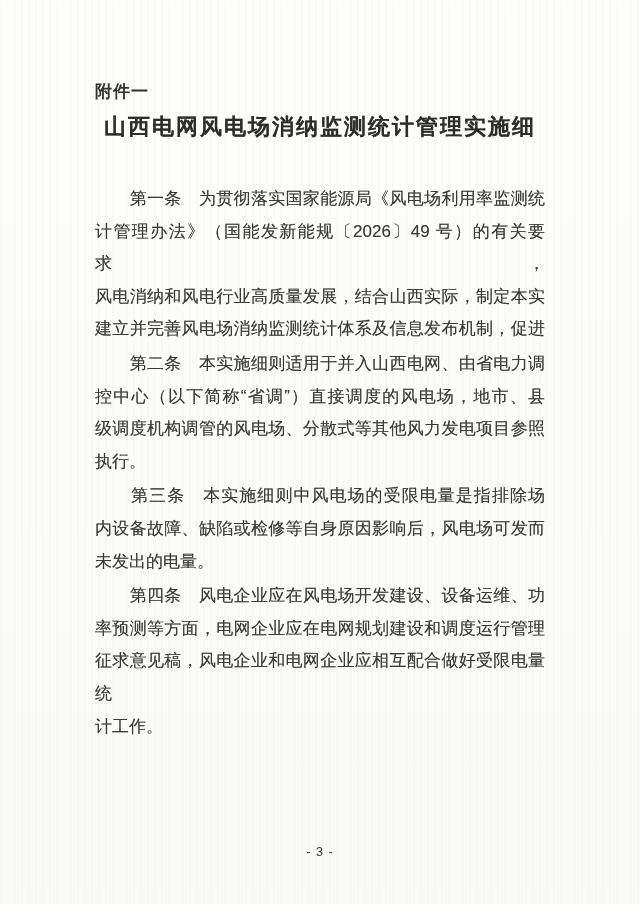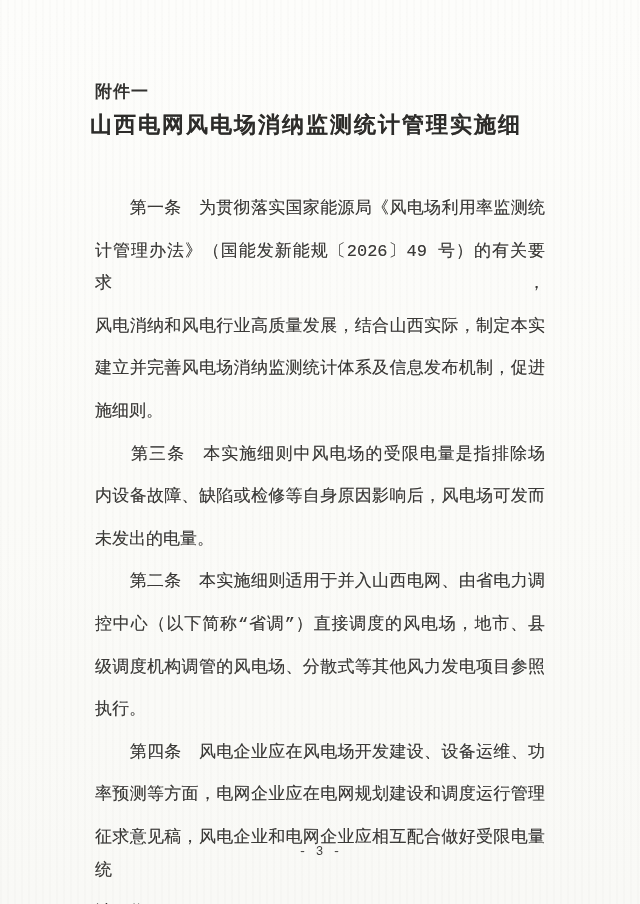--- a/index.html
+++ b/index.html
@@ -10,59 +10,59 @@
   .page {
     position: relative;
     width: 640px;
     height: 904px;
     overflow: hidden;
     background:
       repeating-linear-gradient(90deg,
         rgba(120,120,115,0.025) 0px, rgba(120,120,115,0.025) 2px,
         rgba(0,0,0,0) 2px, rgba(0,0,0,0) 7px),
       linear-gradient(180deg, #fdfdfb 0%, #fbfbf8 55%, #f9f9f6 100%);
-    font-family: Liberation Mono, monospace;
+    font-family: Liberation Sans, sans-serif;
     color: #3c3c3c;
   }
   .attachment-label {
     position: absolute;
     left: 95px;
     top: 80px;
     font-size: 17px;
     font-weight: bold;
     color: #333230;
     letter-spacing: 1px;
   }
   .doc-title {
     position: absolute;
     left: 90px;
     right: 90px;
     top: 110px;
     margin: 0;
-    text-align: left;
+    text-align: center;
     font-size: 22px;
     line-height: 33px;
     font-weight: bold;
     color: #2d2c2a;
     letter-spacing: 2px;
     text-shadow: 0 0 0.5px rgba(45,44,42,0.55);
   }
   .doc-title .title-line { display: block; }
   .doc-body {
     position: absolute;
     left: 95px;
     top: 183px;
     width: 450px;
     font-size: 17px;
     line-height: 32.6px;
     color: #3b3a38;
     text-shadow: 0 0 0.5px rgba(59,58,56,0.5);
   }
   .para { margin: 0 0 2px 0; }
-  .text-line { display: block; margin-top: 10px; }
+  .text-line { display: block; }
   .text-line.j {
     text-align: justify;
     text-align-last: justify;
   }
   .page-footer {
     position: absolute;
     left: 0;
     right: 0;
     top: 845px;
     text-align: center;
@@ -82,34 +82,33 @@
     <span class="title-line">山西电网风电场消纳监测统计管理实施细</span>
   </h1>
 
   <div class="doc-body">
 
     <p class="para">
       <span class="text-line j">　　第一条　为贯彻落实国家能源局《风电场利用率监测统</span>
       <span class="text-line j">计管理办法》（国能发新能规〔2026〕49 号）的有关要求，</span>
       <span class="text-line j">风电消纳和风电行业高质量发展，结合山西实际，制定本实</span>
       <span class="text-line j">建立并完善风电场消纳监测统计体系及信息发布机制，促进</span>
-      <span class="text-line">施细则。</span>
-    </p>
-
-    <p class="para">
-      <span class="text-line j">　　第三条　本实施细则中风电场的受限电量是指排除场</span>
-      <span class="text-line j">内设备故障、缺陷或检修等自身原因影响后，风电场可发而</span>
-      <span class="text-line">未发出的电量。</span>
     </p>
 
     <p class="para">
       <span class="text-line j">　　第二条　本实施细则适用于并入山西电网、由省电力调</span>
       <span class="text-line j">控中心（以下简称“省调”）直接调度的风电场，地市、县</span>
       <span class="text-line j">级调度机构调管的风电场、分散式等其他风力发电项目参照</span>
       <span class="text-line">执行。</span>
+    </p>
+
+    <p class="para">
+      <span class="text-line j">　　第三条　本实施细则中风电场的受限电量是指排除场</span>
+      <span class="text-line j">内设备故障、缺陷或检修等自身原因影响后，风电场可发而</span>
+      <span class="text-line">未发出的电量。</span>
     </p>
 
     <p class="para">
       <span class="text-line j">　　第四条　风电企业应在风电场开发建设、设备运维、功</span>
       <span class="text-line j">率预测等方面，电网企业应在电网规划建设和调度运行管理</span>
       <span class="text-line j">征求意见稿，风电企业和电网企业应相互配合做好受限电量统</span>
       <span class="text-line">计工作。</span>
     </p>
 
     <p class="para">

